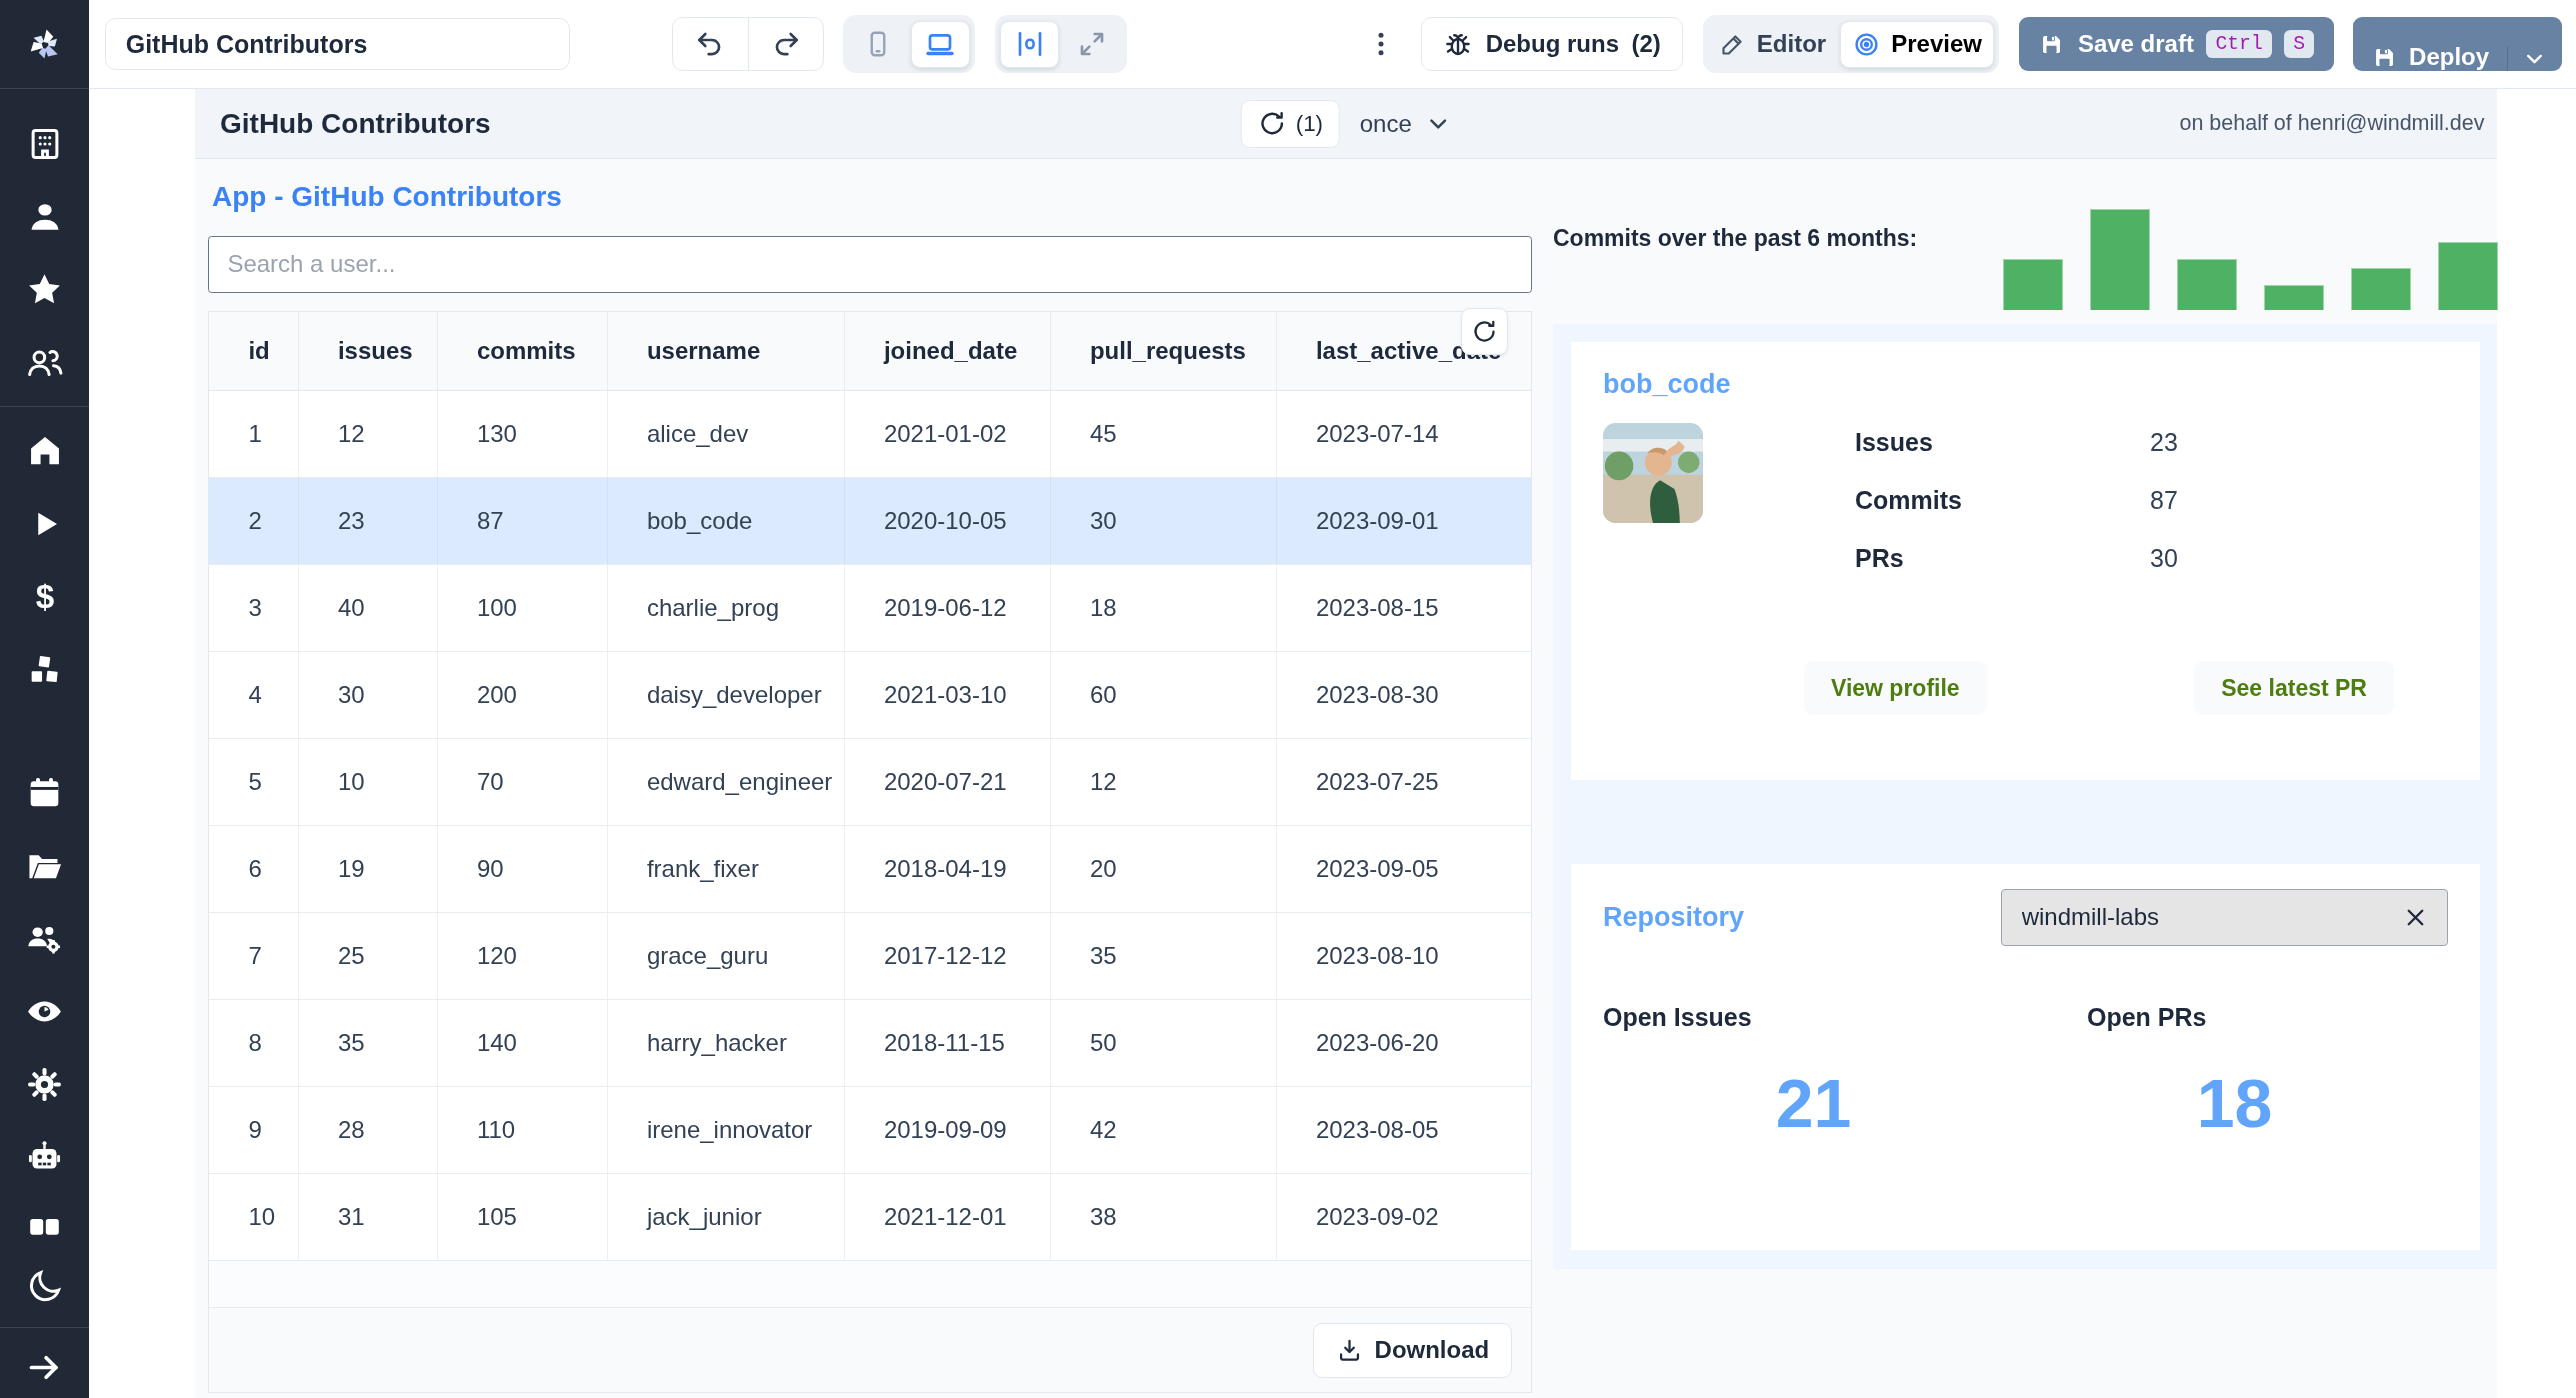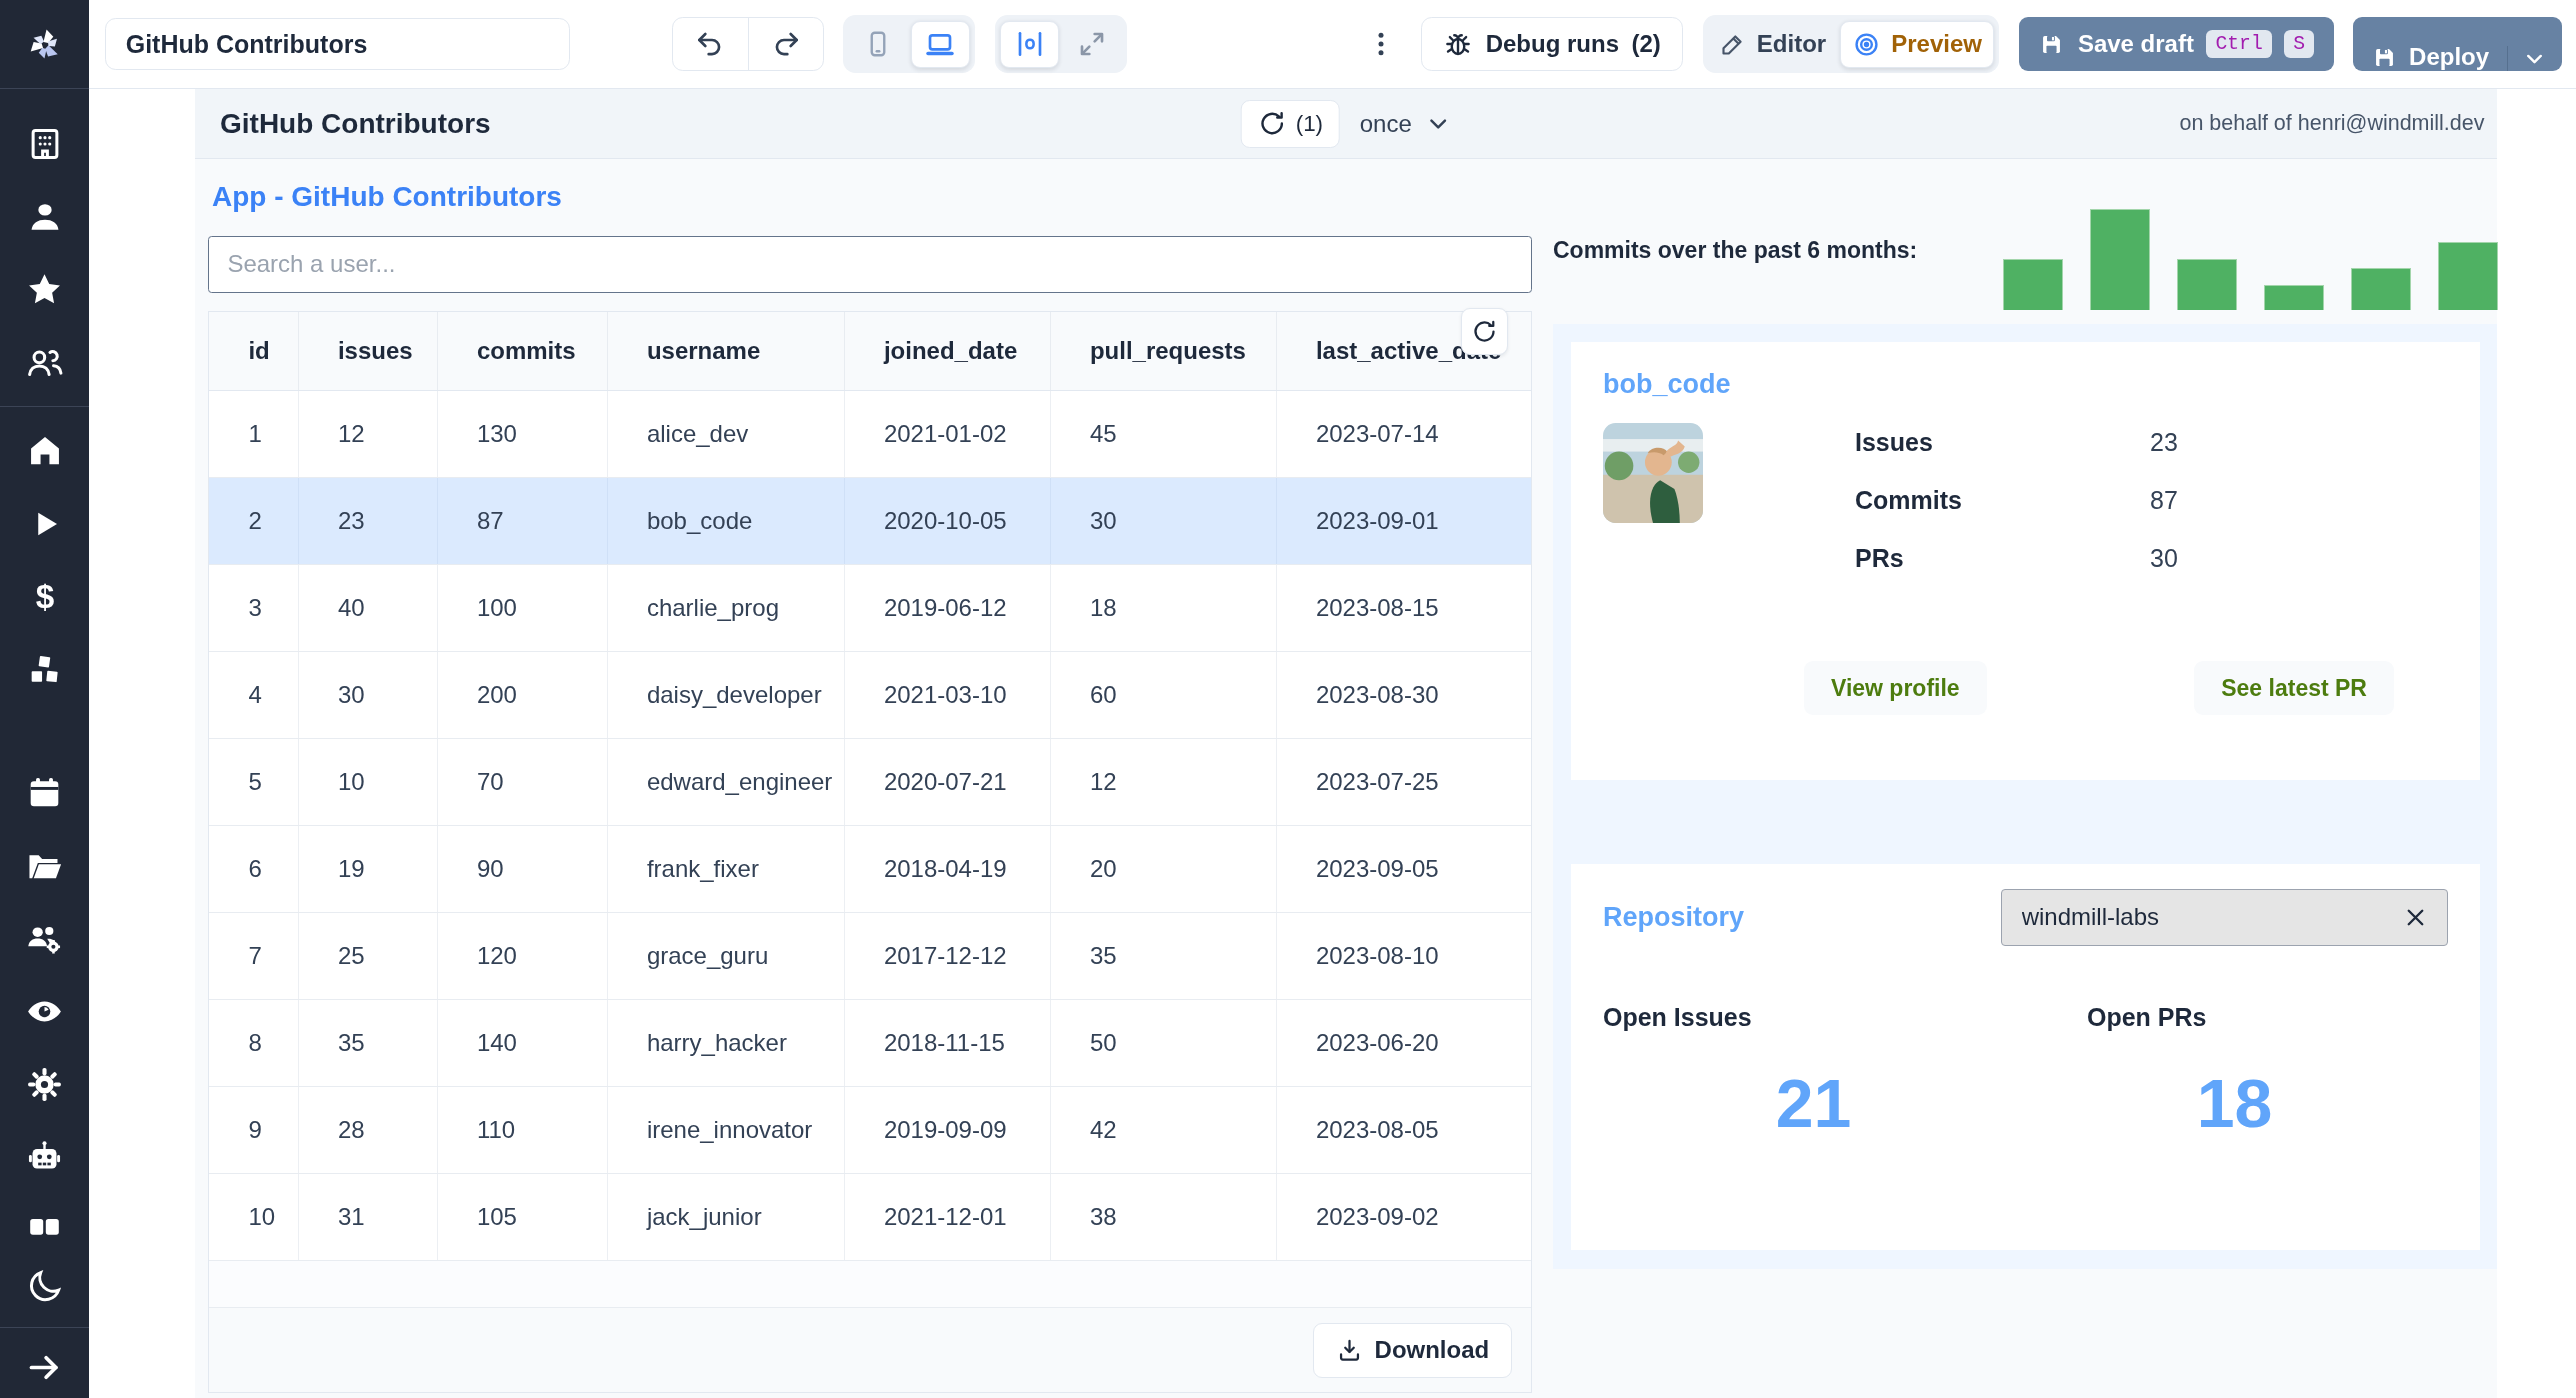--- a/index.html
+++ b/index.html
@@ -19,21 +19,21 @@
   
   .main-col { flex:1; display:flex; flex-direction:column; min-width:0; }
   .topbar { height:89px; background:#fff; border-bottom:0.9px solid #e2e8f0; display:flex; align-items:center; padding:0 14.3px 0 16px; gap:19.7px; flex-shrink:0; }
   .title-input { width:465px; height:52px; border:0.9px solid #e2e8f0; border-radius:10.7px; padding:0 19.7px; font-size:25px; font-weight:bold; color:#1e293b; font-family:"Liberation Sans",sans-serif; outline:none; background:#fff; }
   .btn-pair { display:flex; border:0.9px solid #e2e8f0; border-radius:10.7px; background:#fff; margin-left:82px; overflow:hidden; }
   .btn-pair .cell { width:75px; height:52px; display:flex; align-items:center; justify-content:center; color:#334155; cursor:pointer; }
   .btn-pair .cell + .cell { border-left:0.9px solid #e2e8f0; }
   .seg { background:#eef2f7; border-radius:12.5px; padding:5.4px; display:flex; gap:3px; }
   .seg .scell { min-width:59px; height:47px; padding:0 10.7px; display:flex; align-items:center; justify-content:center; border-radius:9px; color:#94a3b8; cursor:pointer; gap:10.7px; font-size:24px; font-weight:bold; color2:#334155; }
   .seg .scell.on { background:#fff; border:0.9px solid #e2e8f0; box-shadow:0 1.8px 4.5px rgba(15,23,42,.12); }
-  .seg .scell .lbl { color:#a16207; }
+  .seg .scell .lbl { color:#000000; }
   .seg .scell.off .lbl { color:#334155; }
   .kebab { margin-left:auto; width:39px; height:52px; display:flex; align-items:center; justify-content:center; cursor:pointer; }
   .btn-outline { display:flex; align-items:center; gap:12.5px; height:54px; padding:0 21.5px; background:#fff; border:0.9px solid #e2e8f0; border-radius:10.7px; font-size:24px; font-weight:bold; color:#1e293b; cursor:pointer; }
   .btn-slate { display:flex; align-items:center; gap:12.5px; height:54px; padding:0 19.7px; background:#6782a3; border:none; border-radius:9px; font-size:24px; font-weight:bold; color:#fff; cursor:pointer; }
   kbd { background:#e2e8f0; color:#a21caf; border-radius:6.3px; padding:2.7px 9px; font-family:"Liberation Mono",monospace; font-size:19.7px; font-weight:normal; }
   .deploy-split { display:flex; align-items:flex-end; background:#6782a3; border-radius:9px; overflow:hidden; height:54px; }
   .deploy-main { display:flex; align-items:center; gap:10.7px; padding:0 18px; font-size:24px; font-weight:bold; color:#fff; cursor:pointer; }
   .deploy-chev { display:flex; align-items:center; padding:0 14.3px; border-left:0.9px solid #56708f; color:#fff; cursor:pointer; }
 
   
@@ -62,21 +62,21 @@
   th:last-child, td:last-child { border-right:none; }
   tr.selected td { background:#dbeafe; border-right-color:#cfe0f7; }
   .table-refresh { position:absolute; top:-3.6px; right:23px; width:47px; height:47px; background:#fff; border:0.9px solid #e2e8f0; border-radius:9px; display:flex; align-items:center; justify-content:center; box-shadow:0 1.8px 3.6px rgba(15,23,42,.08); cursor:pointer; color:#1e293b; }
   .table-empty-row { height:47px; background:#fbfcfe; border-bottom:1.8px solid #e8ecf1; }
   .table-footer { height:84px; background:#f8fafc; display:flex; align-items:center; justify-content:flex-end; padding-right:19.7px; }
   .download-btn { display:flex; align-items:center; gap:12px; height:55px; padding:0 21.5px; background:#fff; border:0.9px solid #e2e8f0; border-radius:9px; font-size:24px; font-weight:bold; color:#1e293b; cursor:pointer; }
 
   
   .right-col { margin-left:20.6px; width:945px; flex-shrink:0; display:flex; flex-direction:column; }
   .chart-row { height:129px; display:flex; align-items:flex-end; position:relative; }
-  .chart-label { position:absolute; left:0; top:56px; font-size:23px; font-weight:bold; color:#1e293b; }
+  .chart-label { position:absolute; left:0; top:44px; font-size:23px; font-weight:bold; color:#1e293b; }
   .bars { margin-left:auto; display:flex; align-items:flex-end; gap:27px; }
   .bar { width:60px; background:#4fb163; border:0.9px solid #a3d5ab; border-bottom:none; }
   .panel-blue { margin-top:14.3px; background:#eff6ff; padding:18px; height:945px; display:flex; flex-direction:column; }
   .card { background:#fff; }
   .card1 { height:438px; padding:27px 32px; }
   .card-gap { height:84px; }
   .card2 { height:386px; padding:25px 32px; }
   .user-name { font-size:27px; font-weight:bold; color:#60a5fa; }
   .user-row { display:flex; margin-top:23px; }
   .avatar { width:100px; height:100px; border-radius:12.5px; overflow:hidden; flex-shrink:0; }

